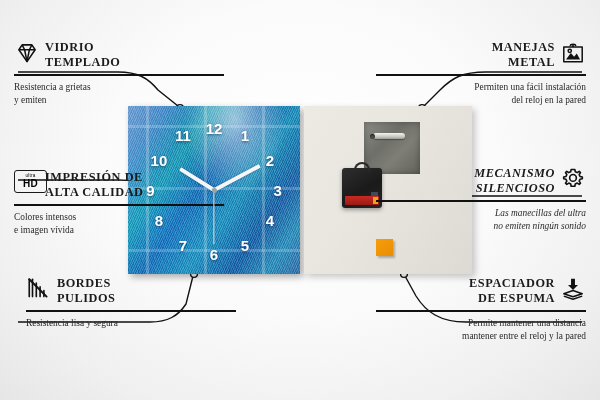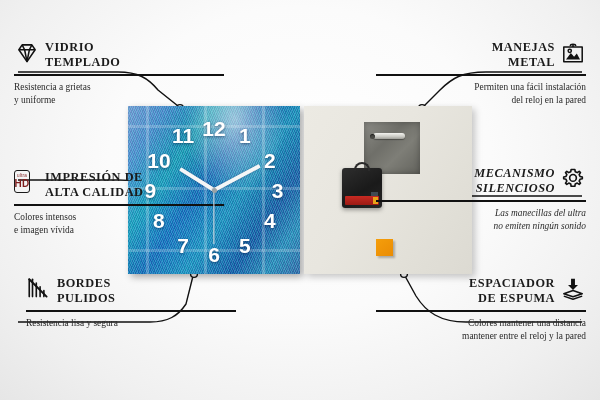--- a/index.html
+++ b/index.html
@@ -32,21 +32,21 @@
       radial-gradient(ellipse at 62% 8%, rgba(255,255,255,.55) 0%, rgba(255,255,255,0) 34%),
       radial-gradient(ellipse at 18% 72%, rgba(0,40,120,.42) 0%, rgba(0,0,0,0) 55%);
     mix-blend-mode:screen;
   }
   .clock::after {
     content:""; position:absolute; inset:0;
     background:linear-gradient(118deg, rgba(255,255,255,.30) 0%, rgba(255,255,255,0) 26%, rgba(255,255,255,0) 72%, rgba(255,255,255,.12) 100%);
   }
   .num {
     position:absolute; color:#fff; font-family:"Liberation Sans", sans-serif;
-    font-weight:bold; font-size:21px; line-height:1;
+    font-weight:bold; font-size:15px; line-height:1;
     text-shadow:0 1px 3px rgba(0,20,60,.55); z-index:4;
     transform:translate(-50%,-50%);
   }
   .hand { position:absolute; left:50%; top:50%; background:#f4f6f7; transform-origin:50% 100%; z-index:5;
           box-shadow:0 1px 2px rgba(0,30,80,.45); border-radius:1px; }
   .hand.hour { width:4px; height:40px; margin-left:-2px; margin-top:-40px; transform:rotate(-58deg); }
   .hand.minute { width:3.5px; height:52px; margin-left:-1.75px; margin-top:-52px; transform:rotate(62deg); }
   .hand.second { width:1.4px; height:54px; margin-left:-.7px; margin-top:-54px; transform:rotate(180deg); background:#e9eef0; }
   .pin { position:absolute; left:50%; top:50%; width:5px; height:5px; margin:-2.5px 0 0 -2.5px;
          background:#9aa3a6; border-radius:50%; z-index:6; }
@@ -98,23 +98,23 @@
   .c-title {
     font-size:12.3px; font-weight:bold; color:#1b1b1b; letter-spacing:.55px;
     line-height:1.22; text-transform:uppercase; flex:1;
   }
   .c-rule { height:1.6px; background:#111; margin:4px 0 5px; }
   .c-desc { font-size:9.4px; color:#2a2a2a; line-height:1.38; }
   .c-icon { width:26px; height:26px; flex:none; }
   .c-icon svg { display:block; width:26px; height:26px; }
 
   .hd-badge {
-    width:16px; height:23px; border:1.6px solid #1a1a1a; border-radius:3px;
+    width:33px; height:23px; border:1.6px solid #1a1a1a; border-radius:3px;
     display:flex; flex-direction:column; align-items:center; justify-content:center;
-    font-family:"Liberation Sans", sans-serif; color:#7f1d1d; line-height:1;
+    font-family:"Liberation Sans", sans-serif; color:#000000; line-height:1;
   }
   .hd-badge .u { font-size:4.6px; letter-spacing:.2px; margin-bottom:1px; }
   .hd-badge .h { font-size:10px; font-weight:bold; letter-spacing:.3px; }
 
   .leader { position:absolute; left:0; top:0; width:600px; height:400px; pointer-events:none; }
 </style>
 </head>
 <body>
 
 <svg class="leader" viewBox="0 0 600 400">
@@ -182,21 +182,21 @@
           <path d="M7.5 4.5 L9.8 9 L12 20"></path>
           <path d="M16.5 4.5 L14.2 9 L12 20"></path>
       </svg>
     </span>
     <span class="c-title">
       <span>VIDRIO</span><br><span>TEMPLADO</span>
     </span>
   </div>
   <div class="c-rule"></div>
   <div class="c-desc">
-    <span>Resistencia a grietas</span><br><span>y uniforme</span>
+    <span>Resistencia a grietas</span><br><span>y emiten</span>
   </div>
 </div>
 
 <div class="callout left" style="left:14px; top:170px;">
   <div class="c-head">
     <span class="c-icon">
       <span class="hd-badge">
         <span class="u">ultra</span>
         <span class="h">HD</span>
       </span>
@@ -280,15 +280,15 @@
         <path d="M12 13.4 L20.5 16.3 L12 19.2 L3.5 16.3 Z"></path>
         <path d="M3.5 18.6 L12 21.5 L20.5 18.6"></path>
       </svg>
     </span>
     <span class="c-title">
       <span>ESPACIADOR</span><br><span>DE ESPUMA</span>
     </span>
   </div>
   <div class="c-rule"></div>
   <div class="c-desc">
-    <span>Colores mantener una distancia</span><br><span>mantener entre el reloj y la pared</span>
+    <span>Permite mantener una distancia</span><br><span>mantener entre el reloj y la pared</span>
   </div>
 </div>
 
 </body></html>

